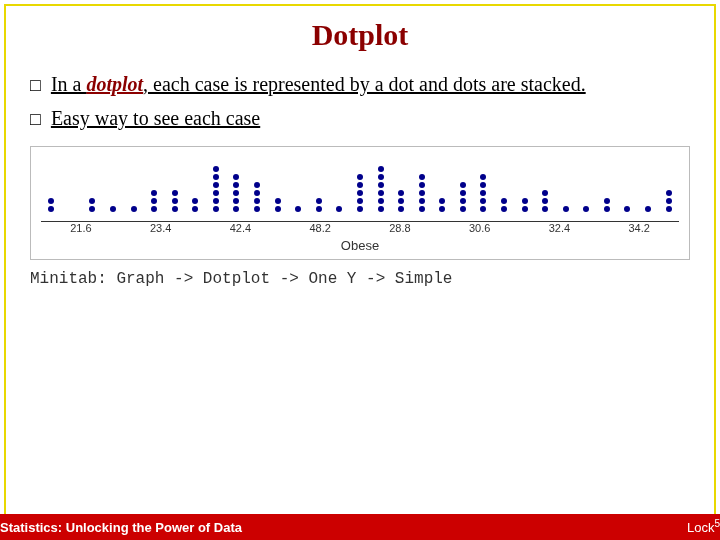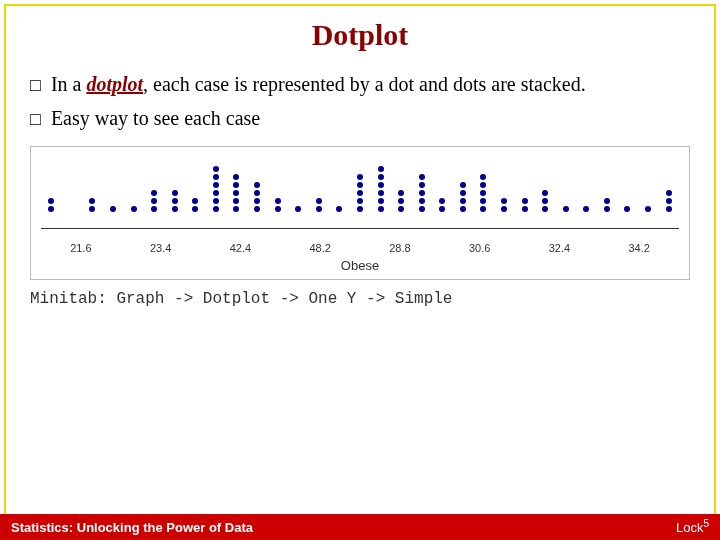--- a/index.html
+++ b/index.html
@@ -45,20 +45,21 @@
 
     .bullet-checkbox {
       margin-right: 10px;
       margin-top: 3px;
       font-size: 18px;
       flex-shrink: 0;
     }
 
     .bullet-text {
       flex: 1;
+      text-decoration: underline;
     }
 
     .dotplot-word {
       color: #8B0000;
       font-style: italic;
       font-weight: bold;
       text-decoration: underline;
     }
 
     .chart-container {
@@ -90,22 +91,22 @@
       height: 6px;
       background: #00008B;
       border-radius: 50%;
       margin: 1px 1px;
     }
 
     .chart-axis {
       display: flex;
       justify-content: center;
       border-top: 1px solid #333;
-      padding-top: 13px;
-      margin-top: 11px;
+      padding-top: 0;
+      margin-top: 4px;
     }
 
     .axis-label {
       font-size: 11px;
       color: #333;
       text-align: center;
       flex: 1;
       font-family: Arial, sans-serif;
     }
 
@@ -127,21 +128,21 @@
     .footer-bar {
       position: absolute;
       bottom: 0;
       left: 0;
       right: 0;
       background: #cc0000;
       height: 26px;
       display: flex;
       align-items: center;
       justify-content: space-between;
-      padding: 0 11px;
+      padding: 0 0;
     }
 
     .footer-text {
       color: #fff;
       font-size: 13px;
       font-family: Arial, sans-serif;
       font-weight: bold;
     }
 
     .footer-badge {

